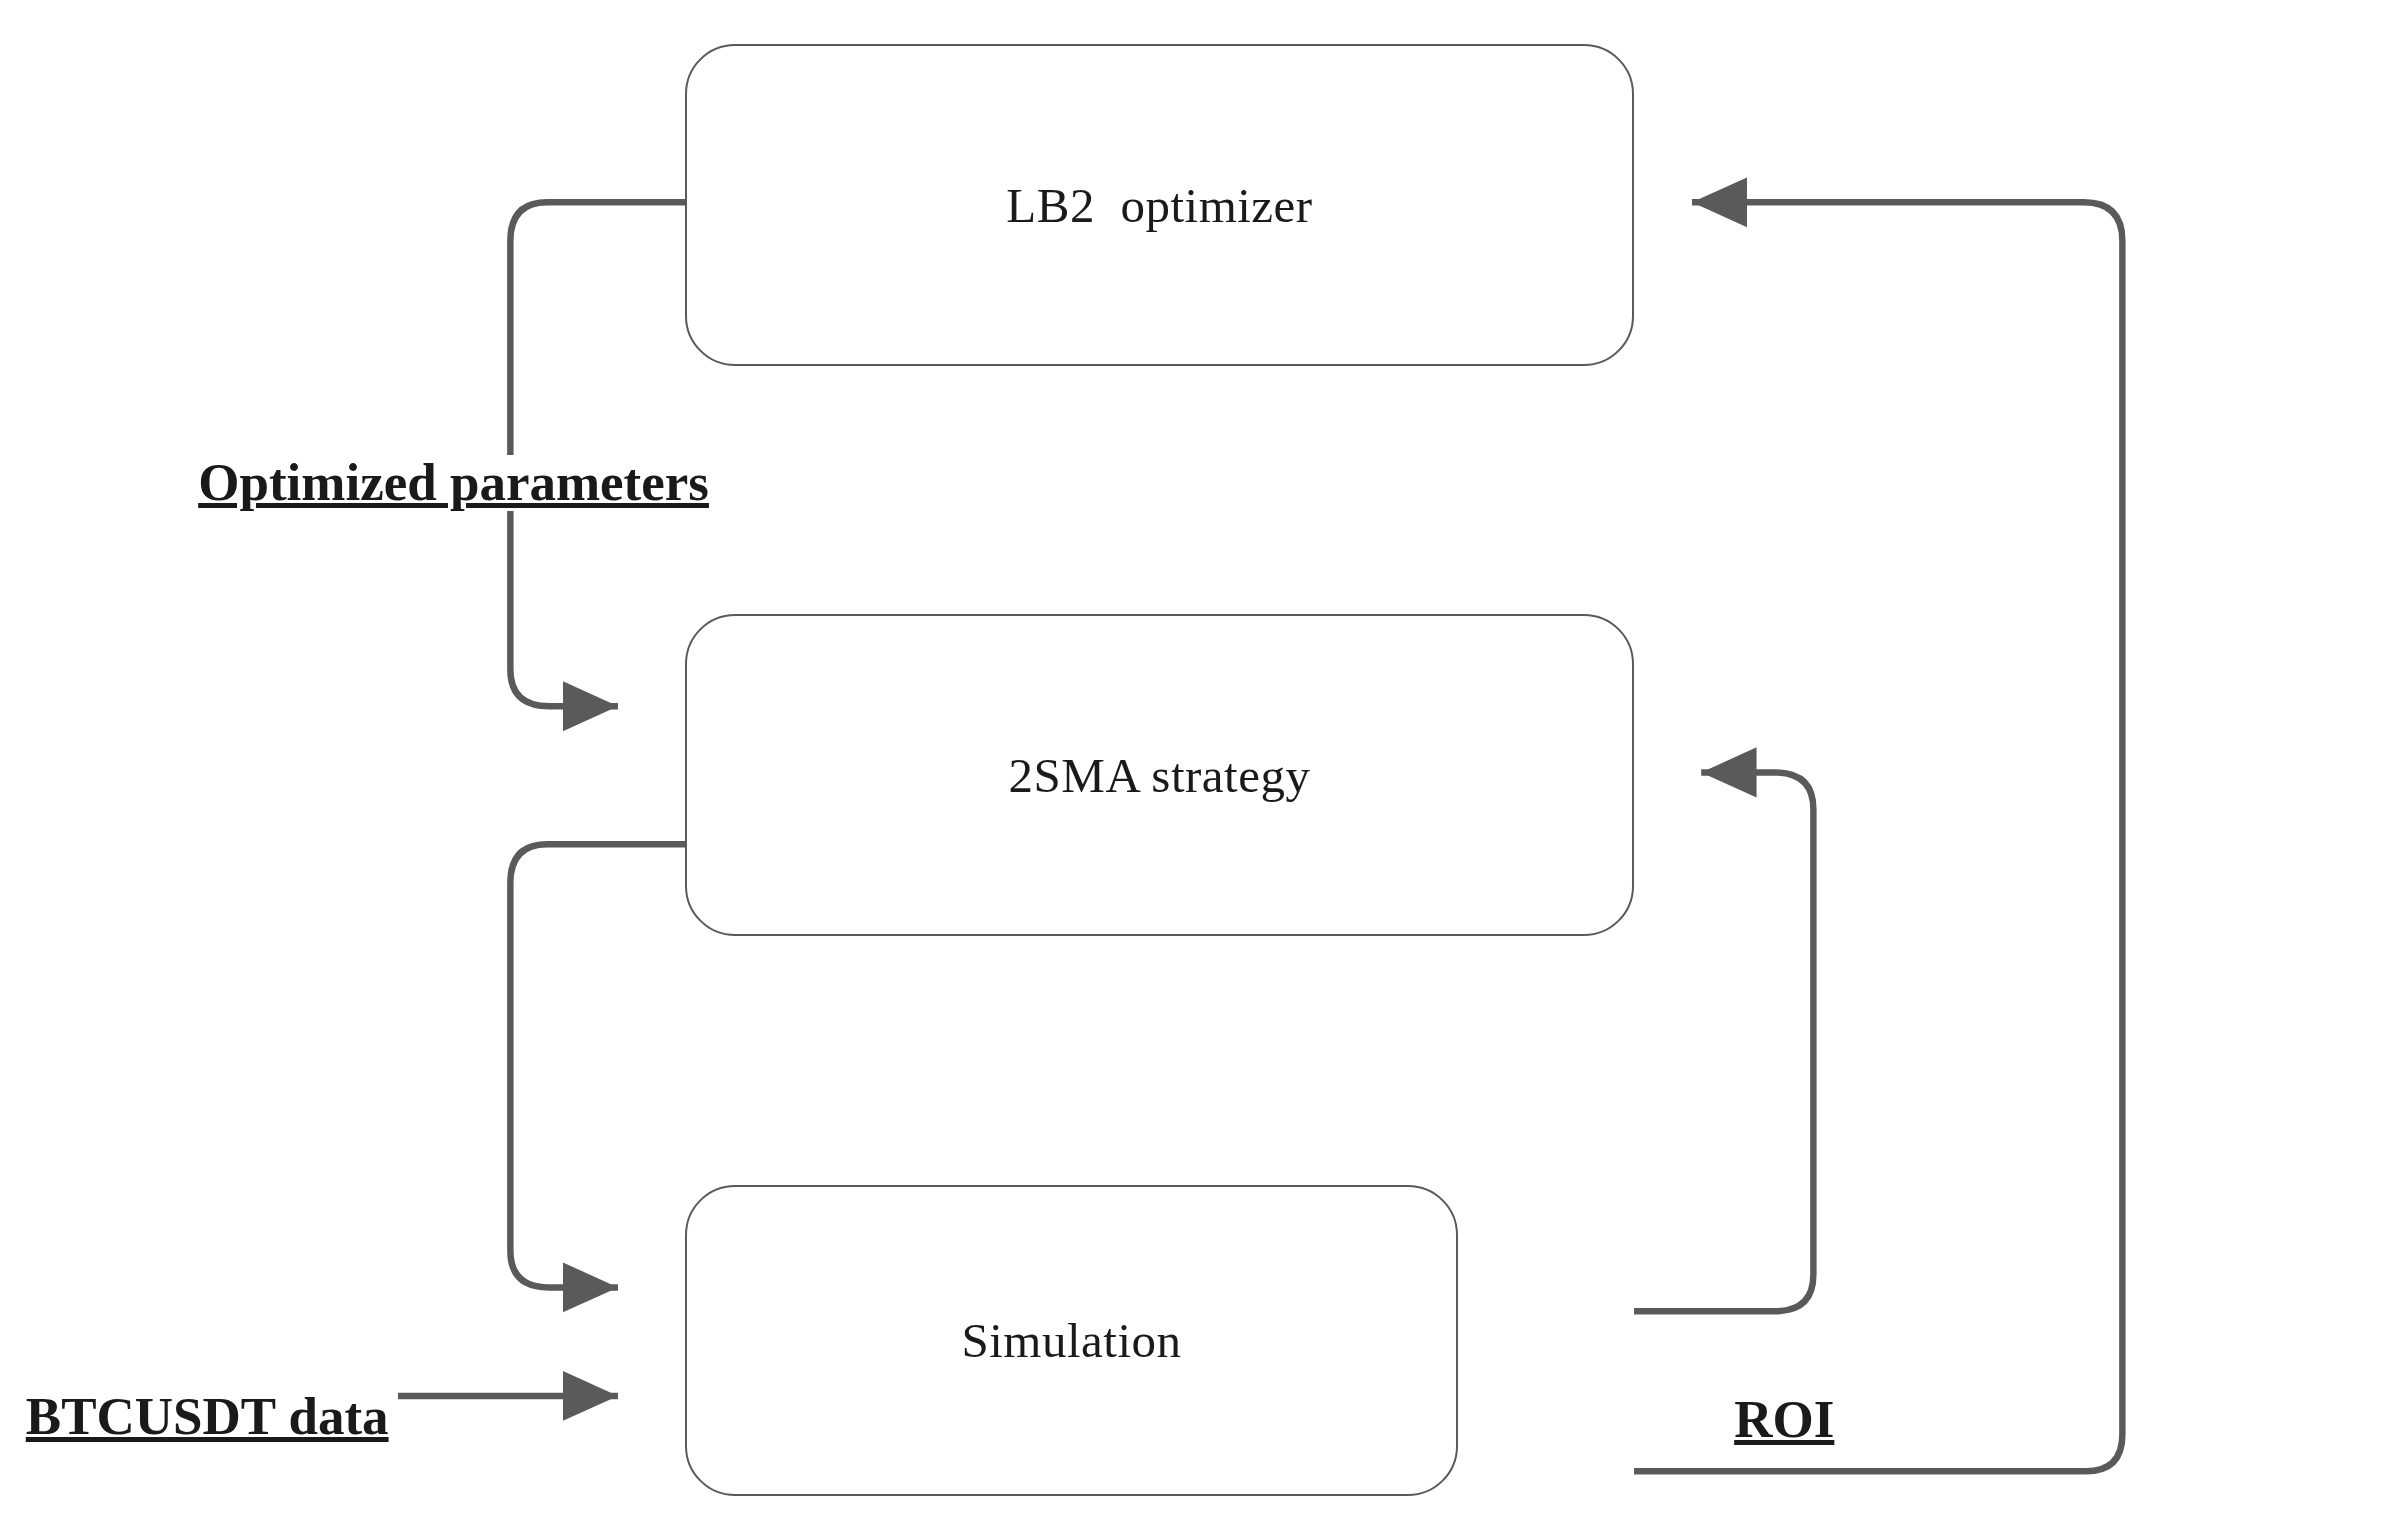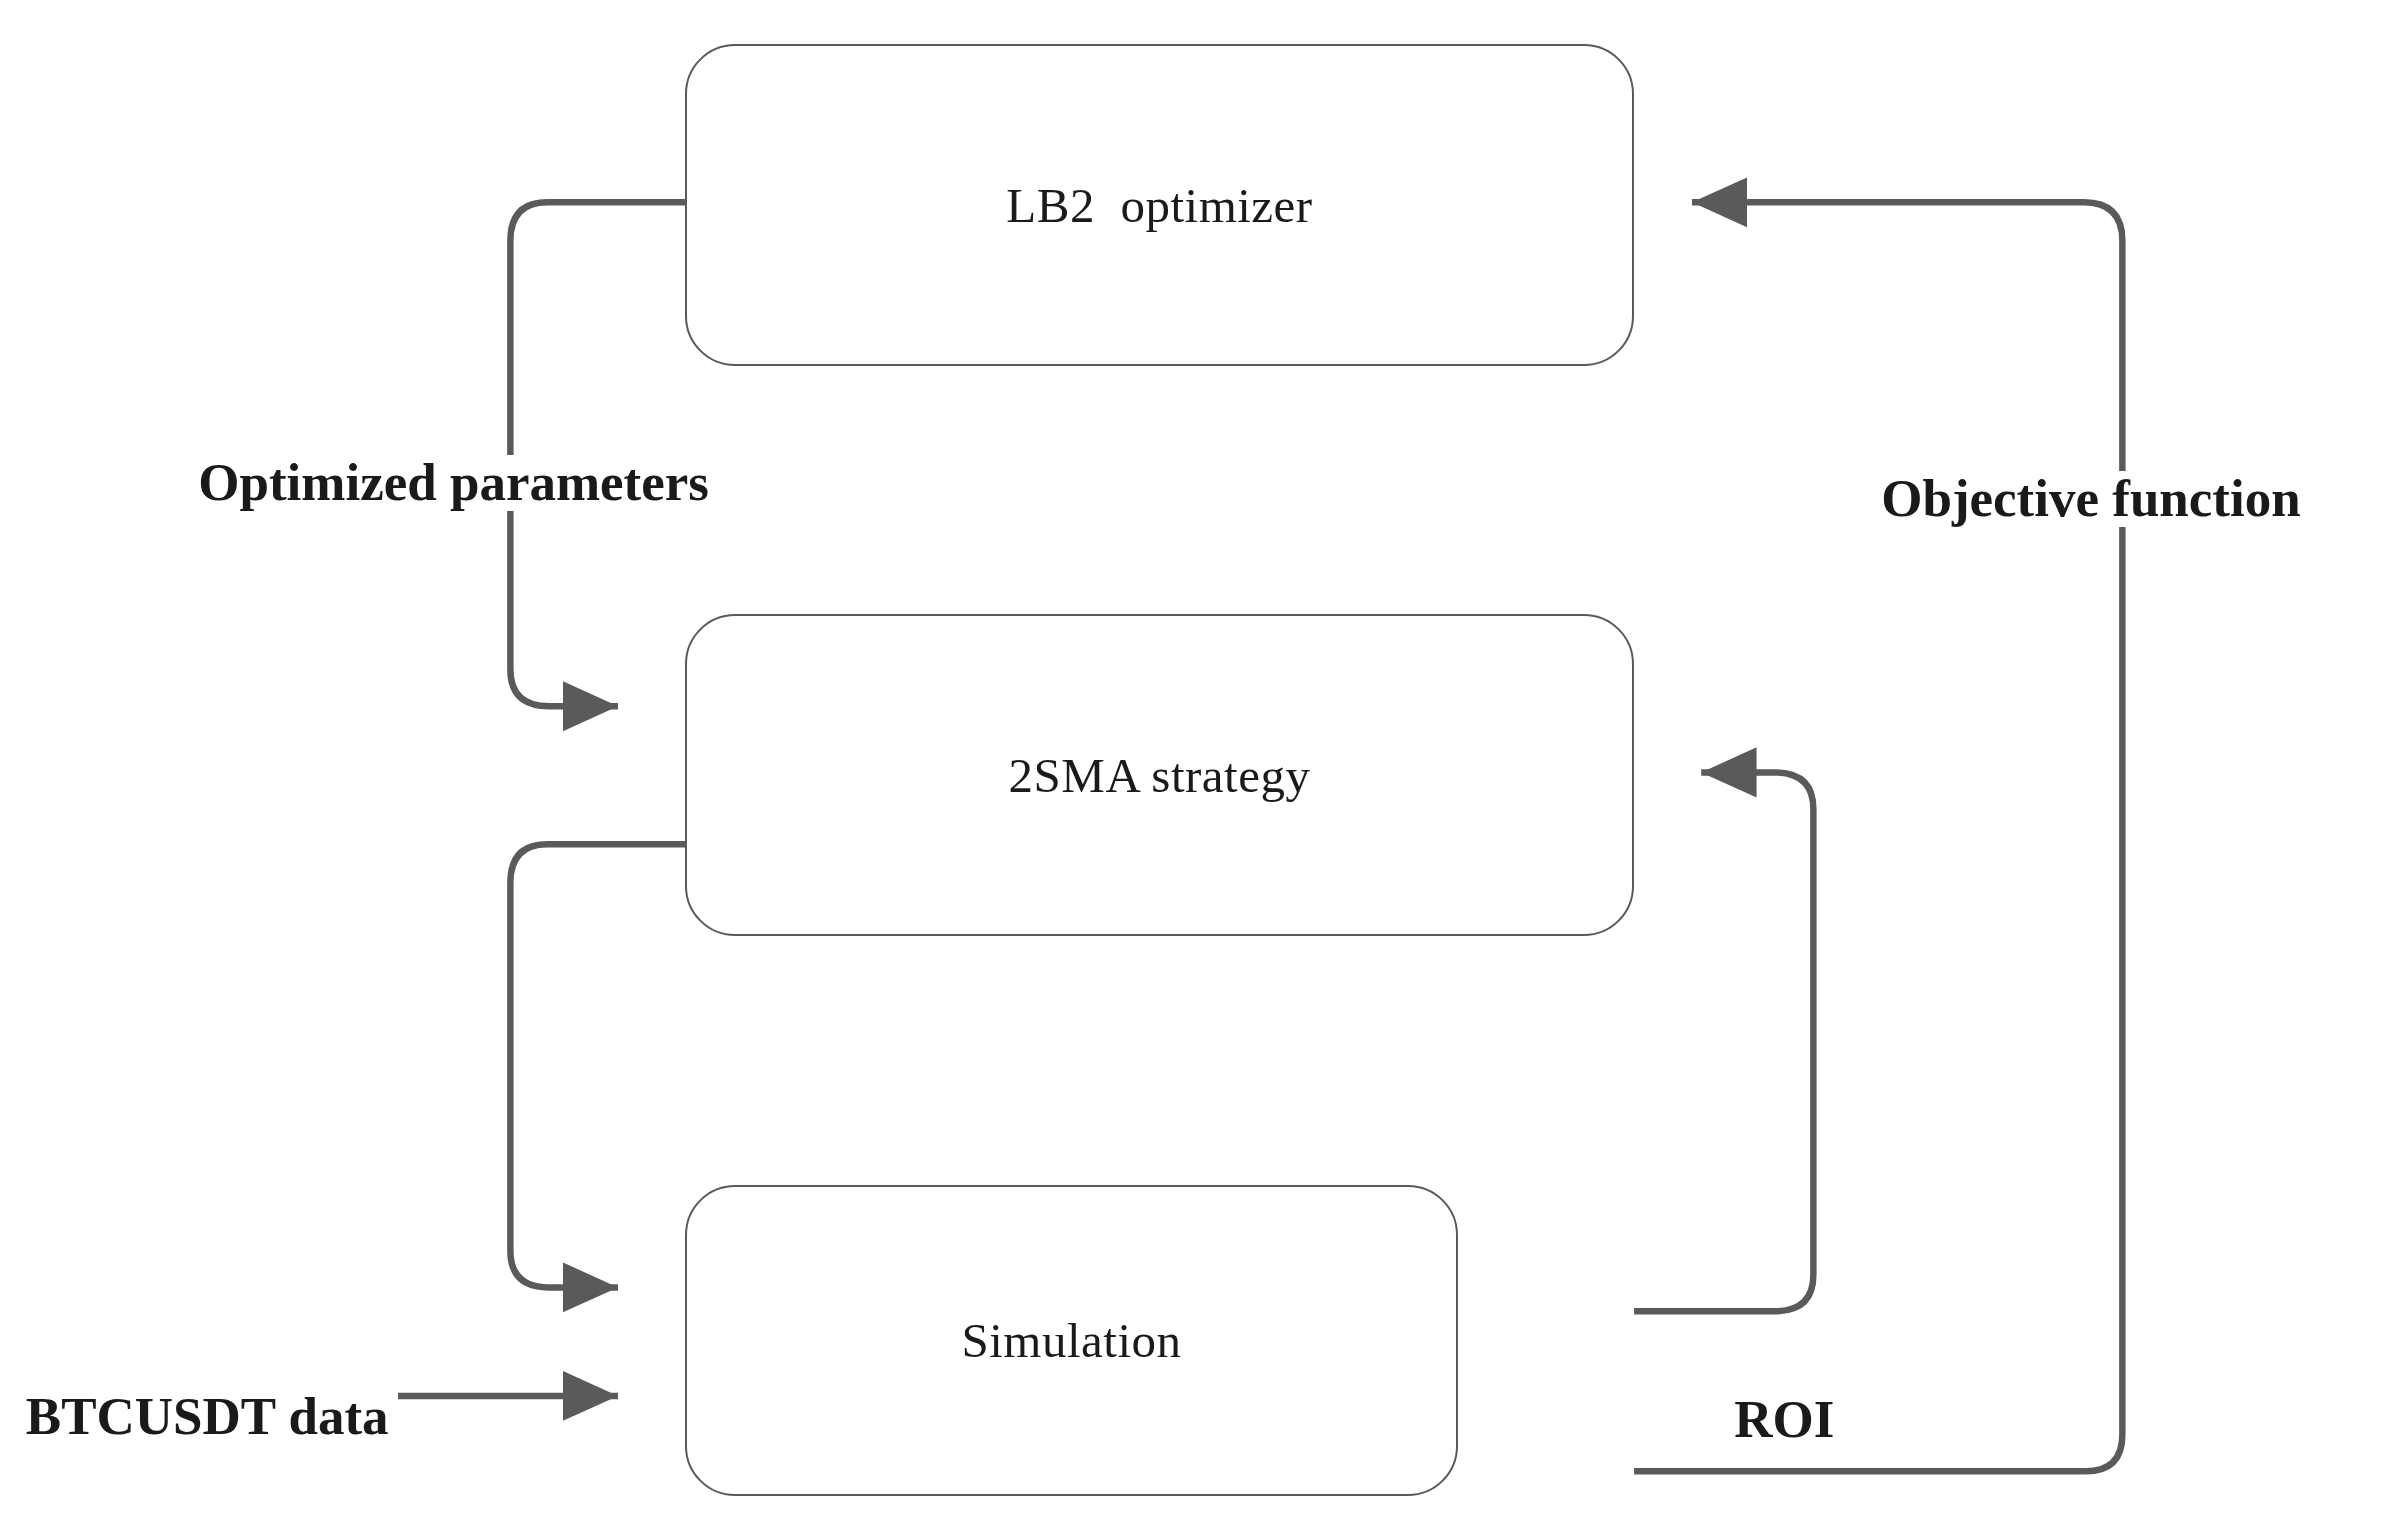--- a/index.html
+++ b/index.html
@@ -42,20 +42,21 @@
   }
   .edge-label {
     position: absolute;
     font-weight: bold;
     font-size: 53px;
     color: #1a1a1a;
     background: #ffffff;
     white-space: nowrap;
     padding: 0 9.2px;
     line-height: 1.05;
+    text-decoration: underline;
   }
   #node-lb2      { left: 685px;  top: 44px;   width: 949px; height: 322px; }
   #node-2sma     { left: 685px;  top: 614px;  width: 949px; height: 322px; }
   #node-sim      { left: 685px;  top: 1185px; width: 773px; height: 311px; }
 
   #lbl-optimized { left: 189px;  top: 455px; }
   #lbl-objective { left: 1872px; top: 471px; }
   #lbl-orders    { left: 124px;  top: 1030px; }
   #lbl-martek    { left: 1531px; top: 995px; }
   #lbl-btcusdt   { left: 16.6px;   top: 1349px; margin-top: 40px; }
@@ -97,21 +98,20 @@
   <div class="node" id="node-2sma">
     <span class="node-label">2SMA strategy</span>
   </div>
 
   <div class="node" id="node-sim">
     <span class="node-label">Simulation</span>
   </div>
 
   <div class="edge-label" id="lbl-optimized">Optimized parameters</div>
 
-  <div class="edge-label" id="lbl-objective">Objective function</div>
 
 
 
   <div class="edge-label" id="lbl-btcusdt">BTCUSDT data</div>
 
   <div class="edge-label" id="lbl-roi">ROI</div>
 
 </div>
 
 

